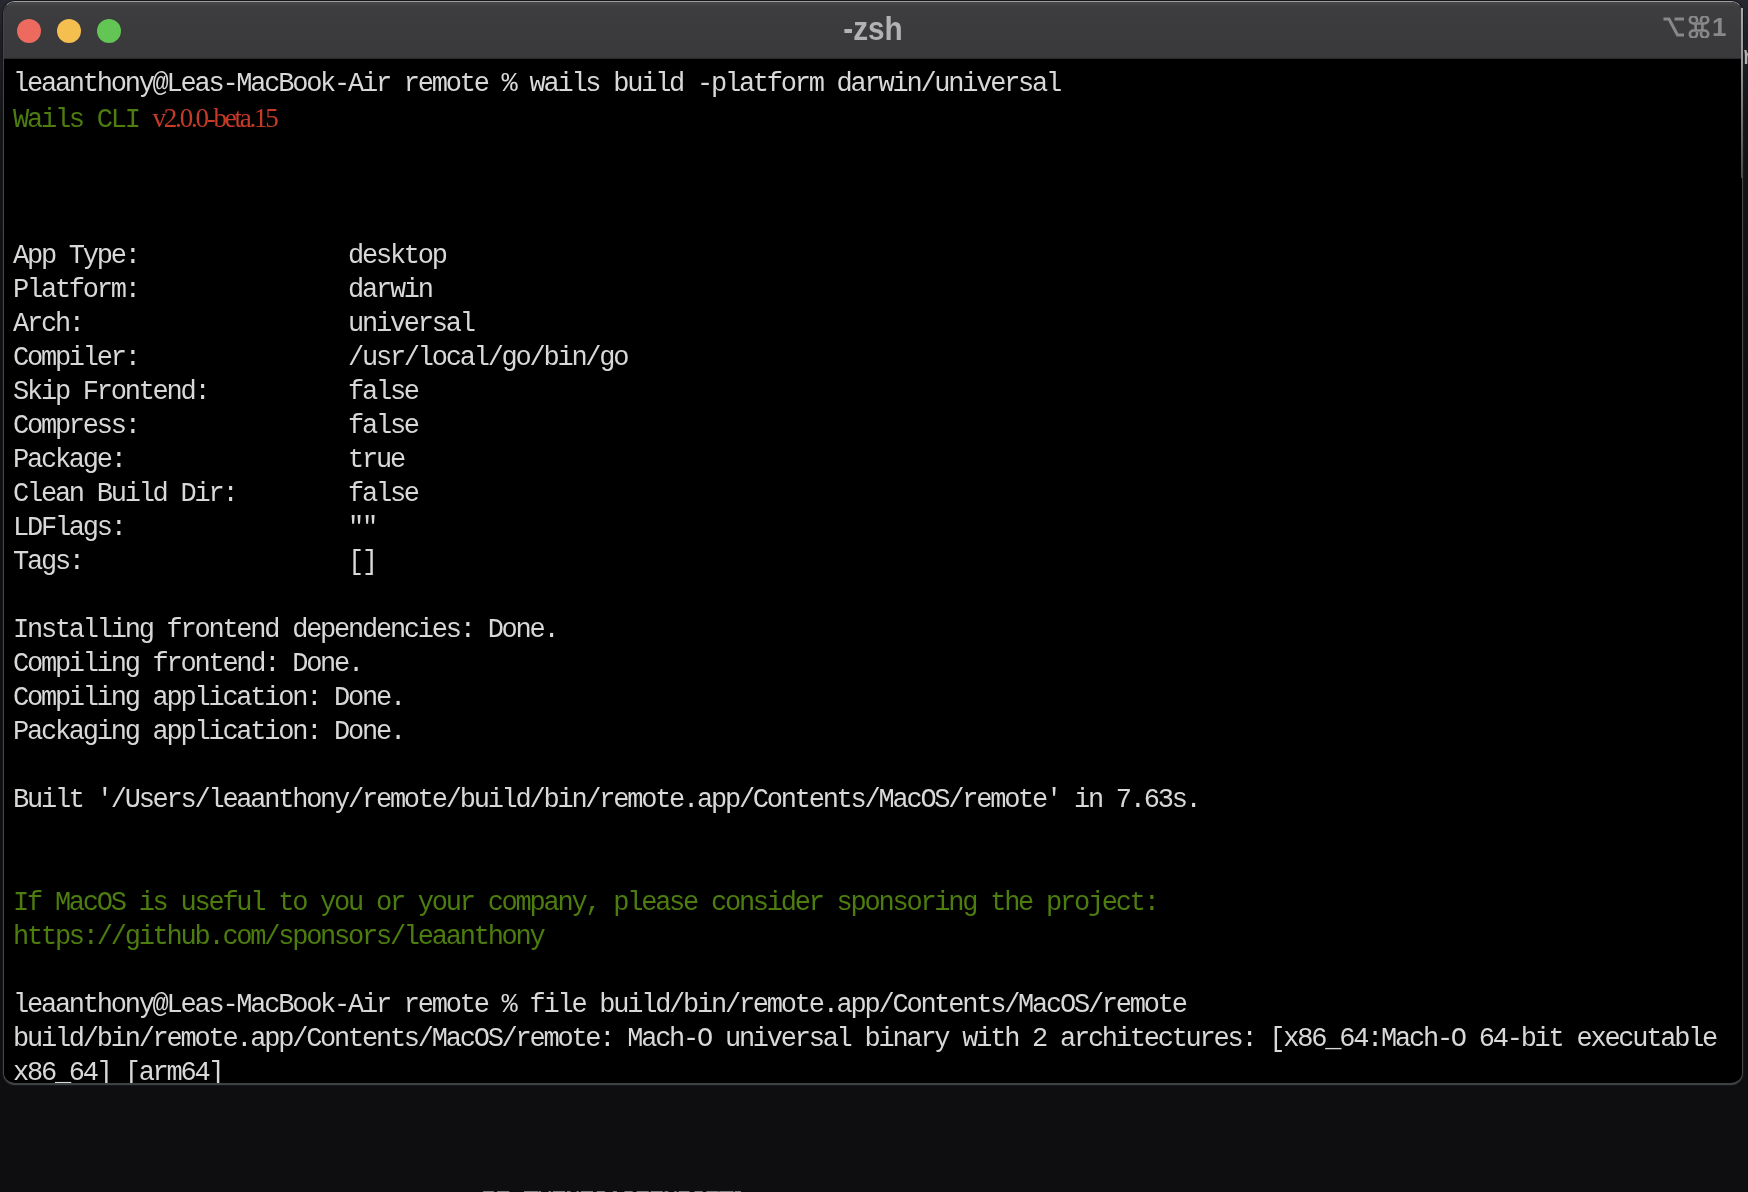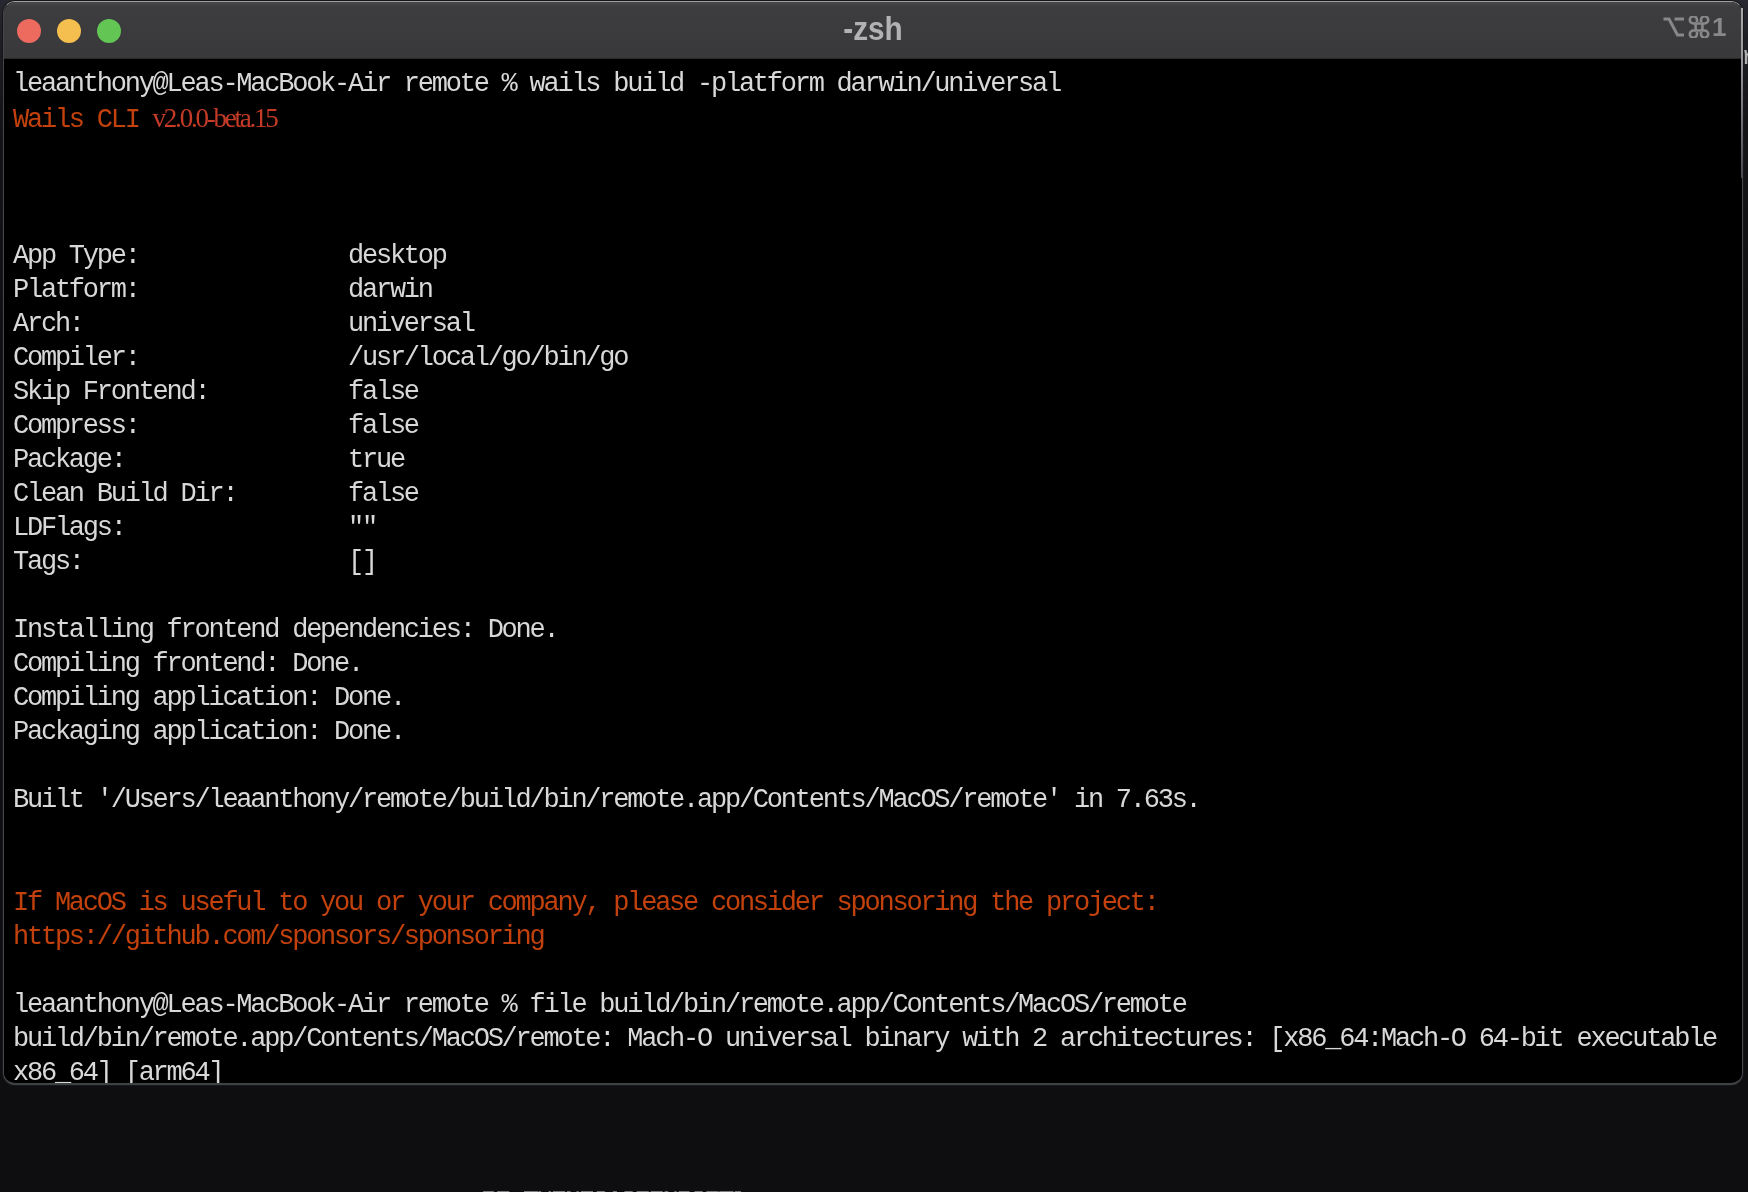--- a/index.html
+++ b/index.html
@@ -36,21 +36,21 @@
   }
   #hotkey{position:absolute;left:1658px;top:14px;}
   #term{
     position:absolute;left:9px;top:64.5px;
     font-family:"Liberation Mono",monospace;
     font-size:27px;line-height:34.05px;letter-spacing:-2.243px;
     color:#d8d8d8;
     white-space:pre;
     margin:0;
   }
-  .y{color:#c2410c;}
+  .y{color:#4d7c0f;}
   .r{color:#c53b27;font-family:Liberation Serif, serif;}
   #cursor{
     position:absolute;left:526px;top:1150px;width:14px;height:34px;
     background:#cacaca;
   }
   #partial{
     position:absolute;left:481px;top:1190.7px;width:260px;height:1.3px;
     overflow:hidden;color:#7e7e7e;
     font-family:"Liberation Mono",monospace;
     font-size:27px;line-height:34.05px;letter-spacing:-2.243px;
@@ -106,21 +106,21 @@
 
 Installing frontend dependencies: Done.
 Compiling frontend: Done.
 Compiling application: Done.
 Packaging application: Done.
 
 Built '/Users/leaanthony/remote/build/bin/remote.app/Contents/MacOS/remote' in 7.63s.
 
 
 <span class="y">If MacOS is useful to you or your company, please consider sponsoring the project:</span>
-<span class="y">https://github.com/sponsors/sponsoring</span>
+<span class="y">https://github.com/sponsors/leaanthony</span>
 
 leaanthony@Leas-MacBook-Air remote % file build/bin/remote.app/Contents/MacOS/remote
 build/bin/remote.app/Contents/MacOS/remote: Mach-O universal binary with 2 architectures: [x86_64:Mach-O 64-bit executable
 x86_64] [arm64]
 build/bin/remote.app/Contents/MacOS/remote (for architecture x86_64):   Mach-O 64-bit executable x86_64
 build/bin/remote.app/Contents/MacOS/remote (for architecture arm64):    Mach-O 64-bit executable arm64
 leaanthony@Leas-MacBook-Air remote % </pre>
   <div id="cursor"></div>
 </div>
 <div id="partial"><div>PE TUENEOAOEENPOETF</div></div>

